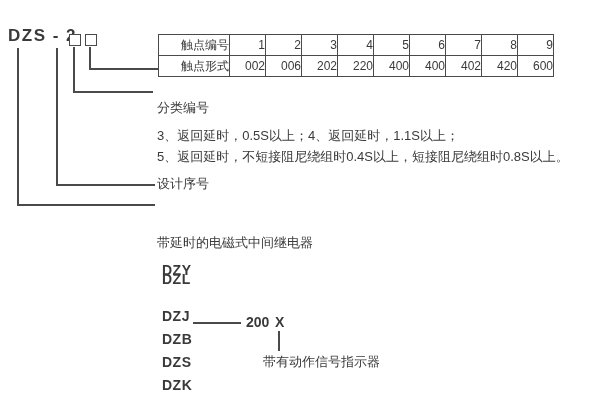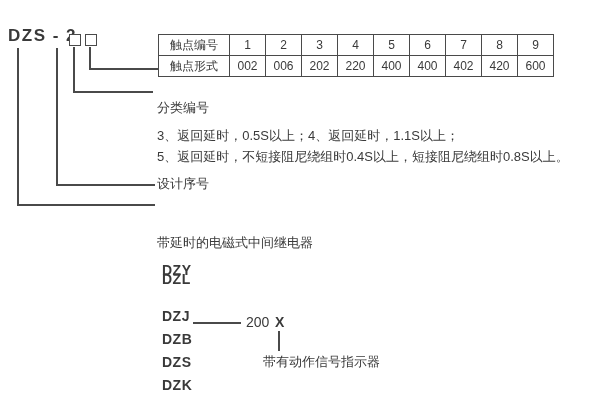--- a/index.html
+++ b/index.html
@@ -40,21 +40,21 @@
   .h4 { left: 89px; top: 68px; width: 69px; height: 2px; }
   
   .contact-table {
     left: 158px; top: 34px;
     border-collapse: collapse;
     font-size: 12px;
     color: #3a3a3a;
   }
   .contact-table td, .contact-table th {
     border: 1.5px solid #4a4a4a;
-    text-align: center;
+    text-align: right;
     font-weight: normal;
     padding: 0;
     height: 20px;
   }
   .contact-table th { width: 70px; }
   .contact-table td { width: 35px; }
   
   .callout {
     font-size: 13px;
     line-height: 16px;
@@ -77,21 +77,21 @@
     color: #3a3a3a;
     margin-top: 16px;
   }
   .fc0 { top: 246px; }
   .fc1 { top: 255px; }
   .fc2 { top: 292px; }
   .fc3 { top: 315px; }
   .fc4 { top: 338px; }
   .fc5 { top: 361px; }
   .dzb-line { left: 193px; top: 322px; width: 48px; height: 2px; }
-  .dzb-value { left: 246px; top: 314px; font-size: 14px; font-weight: 400; }
+  .dzb-value { left: 246px; top: 314px; font-size: 14px; font-weight: 700; }
   .dzb-var   { left: 275px; top: 314px; font-size: 14px; font-weight: 600; }
   .x-vline   { left: 278px; top: 331px; width: 2px; height: 20px; }
   .lbl-indicator { left: 263px; top: 354px; }
 </style>
 </head>
 <body>
 
 <div id="stage">
 
   <div class="abs model-code">DZS - 2</div>

